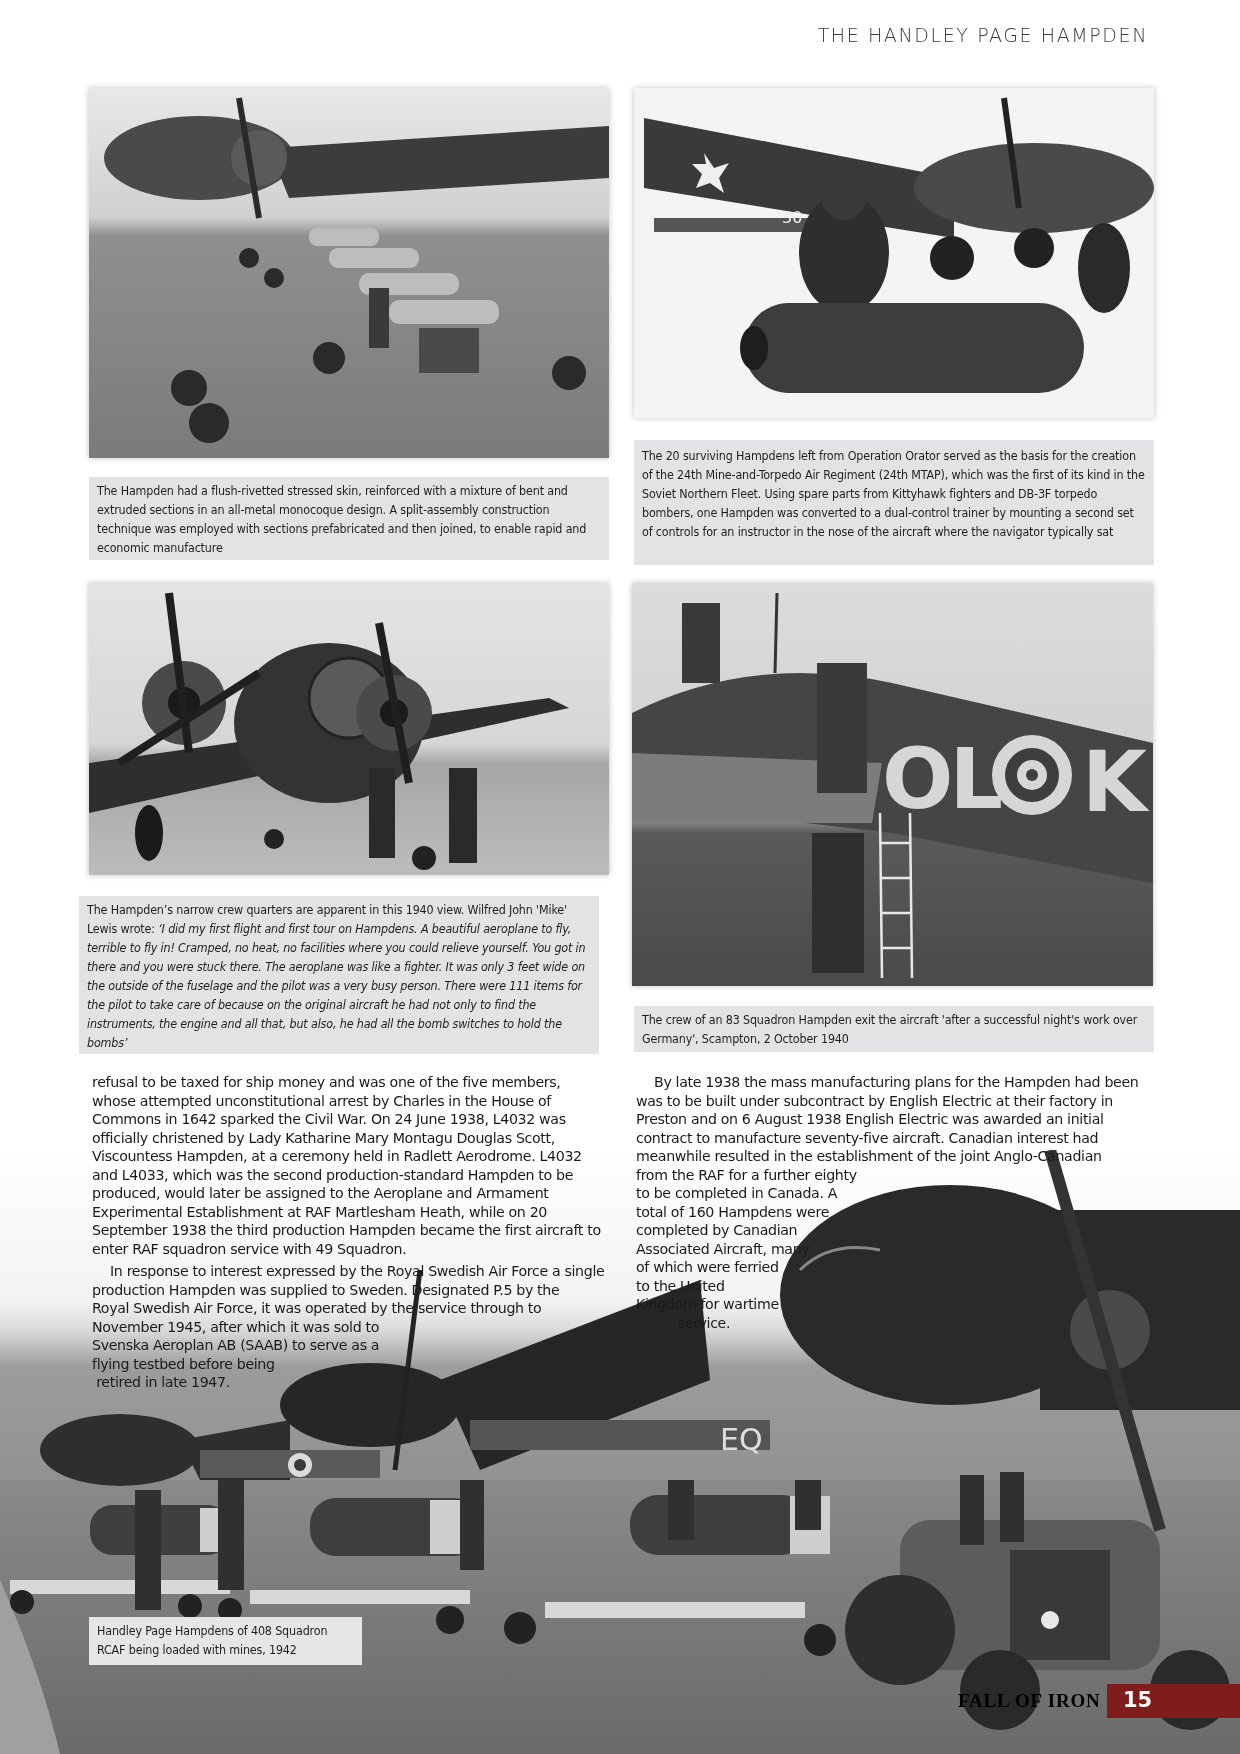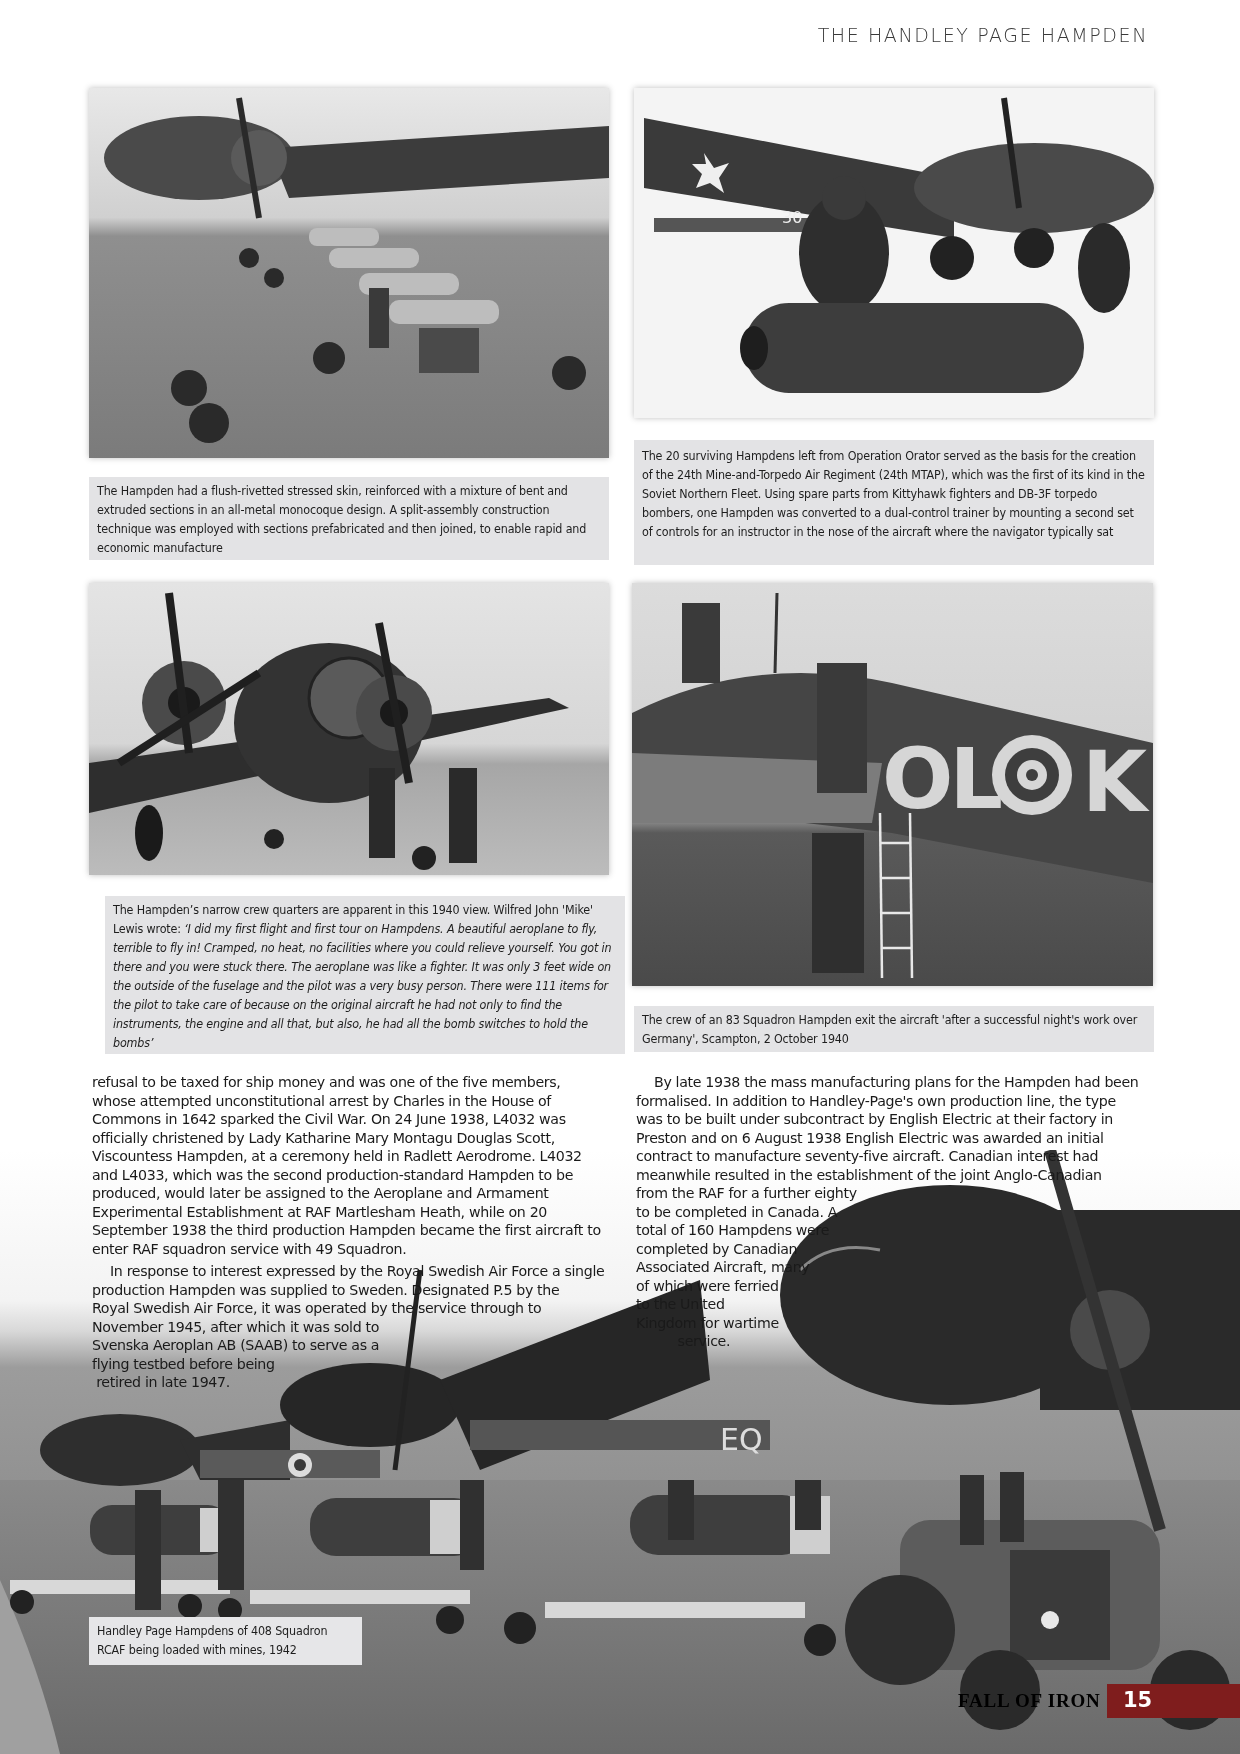--- a/index.html
+++ b/index.html
@@ -224,21 +224,21 @@
     <line x1="80" y1="10" x2="100" y2="170" stroke="#1f1f1f" stroke-width="8"></line>
     <line x1="30" y1="180" x2="170" y2="90" stroke="#1f1f1f" stroke-width="8"></line>
     <line x1="290" y1="40" x2="320" y2="200" stroke="#1f1f1f" stroke-width="8"></line>
     <ellipse cx="60" cy="250" rx="14" ry="28" fill="#1a1a1a"></ellipse>
     <rect x="280" y="185" width="26" height="90" fill="#2a2a2a"></rect>
     <rect x="360" y="185" width="28" height="95" fill="#2a2a2a"></rect>
     <circle cx="185" cy="256" r="10" fill="#222"></circle>
     <circle cx="335" cy="275" r="12" fill="#222"></circle>
   </svg>
 </div>
-<div class="caption top-layer" style="left:105px; top:896px; width:520px; height:158px; padding-top:4px;">
+<div class="caption top-layer" style="left:79px; top:896px; width:520px; height:158px; padding-top:4px;">
   <span>The Hampden’s  narrow crew quarters are apparent in this 1940 view. Wilfred John 'Mike' Lewis  wrote: </span><em>‘I did my first flight and first tour on Hampdens. A beautiful aeroplane to fly, terrible to fly in! Cramped, no heat, no facilities where you could relieve yourself. You got in there and you were stuck there. The aeroplane was like a fighter. It was only 3 feet wide on the outside of the fuselage and the pilot was a very busy person. There were 111 items for the pilot to take care of because on the original aircraft he had not only to find the instruments, the engine and all that, but also, he had all the bomb switches to hold the bombs’</em>
 </div>
 
 <div class="photo top-layer" style="left:632px; top:583px; width:521px; height:403px;">
   <svg viewBox="0 0 521 403" preserveAspectRatio="none">
     <defs>
       <linearGradient id="p4sky" x1="0" y1="0" x2="0" y2="1">
         <stop offset="0" stop-color="#dcdcdc"></stop>
         <stop offset="0.55" stop-color="#cfcfcf"></stop>
         <stop offset="0.62" stop-color="#5a5a5a"></stop>
@@ -290,21 +290,20 @@
     <span class="line">November 1945, after which it was sold to</span>
     <span class="line">Svenska Aeroplan AB (SAAB) to serve as a</span>
     <span class="line">flying testbed before being</span>
     <span class="line" style="white-space:pre;"> retired in late 1947.</span>
   </p>
 </div>
 
 <div class="body-col top-layer" style="left:636px; top:1073px; width:520px;">
   <p>
     <span class="line" style="padding-left:18px;">By late 1938 the mass manufacturing plans for the Hampden had been</span>
-    <span class="line">formalised. In addition to Handley-Page's own production line, the type</span>
     <span class="line">was to be built under subcontract by English Electric at their factory in</span>
     <span class="line">Preston and on 6 August 1938 English Electric was awarded an initial</span>
     <span class="line">contract to manufacture seventy-five aircraft. Canadian interest had</span>
     <span class="line">meanwhile resulted in the establishment of the joint Anglo-Canadian</span>
     <span class="line">from the RAF for a further eighty</span>
     <span class="line">to be completed in Canada. A</span>
     <span class="line">total of 160 Hampdens were</span>
     <span class="line">completed by Canadian</span>
     <span class="line">Associated Aircraft, many</span>
     <span class="line">of which were ferried</span>

